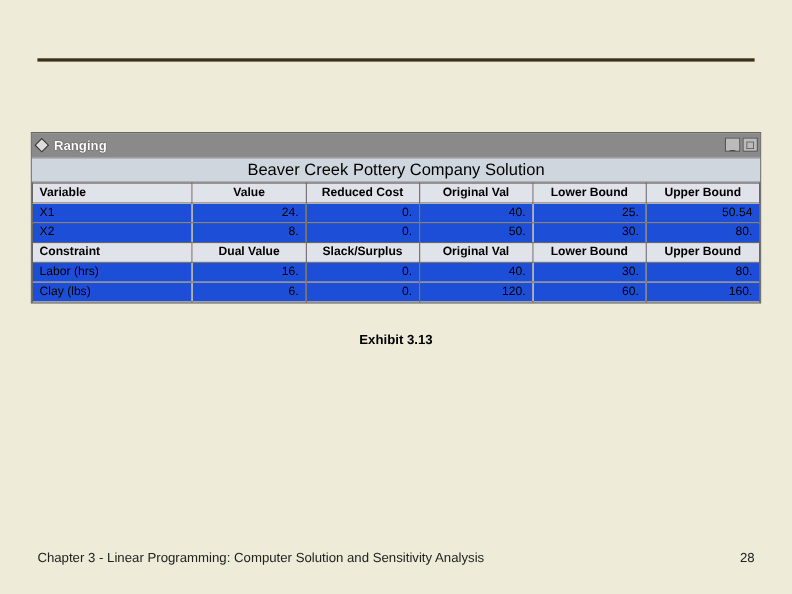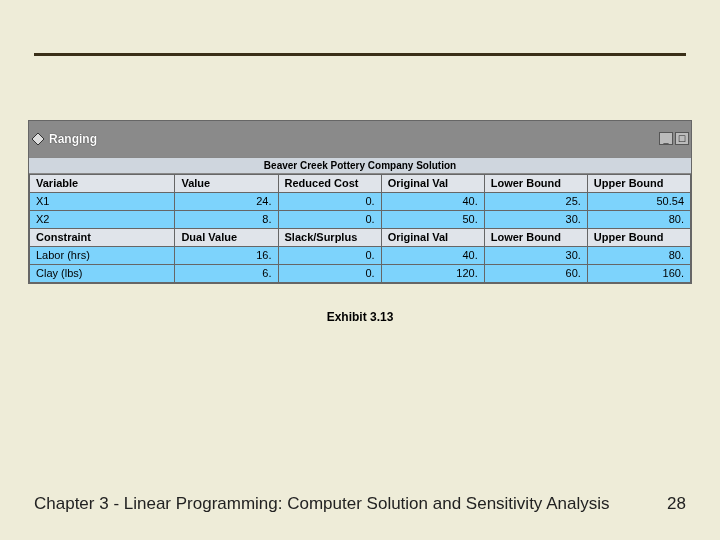--- a/index.html
+++ b/index.html
@@ -23,21 +23,21 @@
   }
   .window {
     margin: 0 -6px;
     border: 1px solid #666;
     background: #fff;
     font-size: 11px;
     color: #000;
   }
   .win-titlebar {
     background: #8a8a8a;
-    height: 36px;
+    height: 22px;
     display: flex;
     align-items: center;
     padding: 0 2px;
   }
   .win-titlebar .icon-diamond {
     width: 14px; height: 14px;
     margin-right: 4px;
     display: inline-flex;
     align-items: center; justify-content: center;
   }
@@ -55,59 +55,58 @@
     margin-left: 2px;
     font-size: 9px;
     display: flex; align-items: center; justify-content: center;
     color: #222;
   }
   .subtitle {
     background: #cfd6de;
     border-top: 1px solid #888;
     border-bottom: 1px solid #888;
     text-align: center;
-    font-size: 10px;
+    font-size: 15px;
     padding: 2px 0;
-    font-weight: bold;
   }
   table.grid {
     border-collapse: collapse;
     width: 100%;
     table-layout: fixed;
   }
   table.grid th, table.grid td {
     border: 1px solid #666;
     font-size: 11px;
     padding: 2px 6px;
     height: 18px;
-    background: #7dd3fc;
+    background: #1d4ed8;
     white-space: nowrap;
     overflow: hidden;
   }
   table.grid th {
     background: #e0e4ea;
     font-weight: bold;
     text-align: left;
   }
-  table.grid th.center { text-align: left; margin-top: 36px; }
+  table.grid th.center { text-align: center; margin-top: 36px; }
   table.grid td.num { text-align: right; }
   col.c-label { width: 22%; }
   col.c-val { width: 15.6%; }
   .exhibit {
     text-align: center;
     font-size: 12px;
     font-weight: bold;
     margin-top: 26px;
   }
   .footer {
     position: absolute;
     left: 34px; right: 34px; bottom: 26px;
     display: flex;
     justify-content: space-between;
-    font-size: 17px;
+    font-size: 12px;
     color: #222;
   }
 </style>
 </head>
 <body>
 
 <div class="title">
   <br>
 </div>
 <div class="title-underline"></div>

